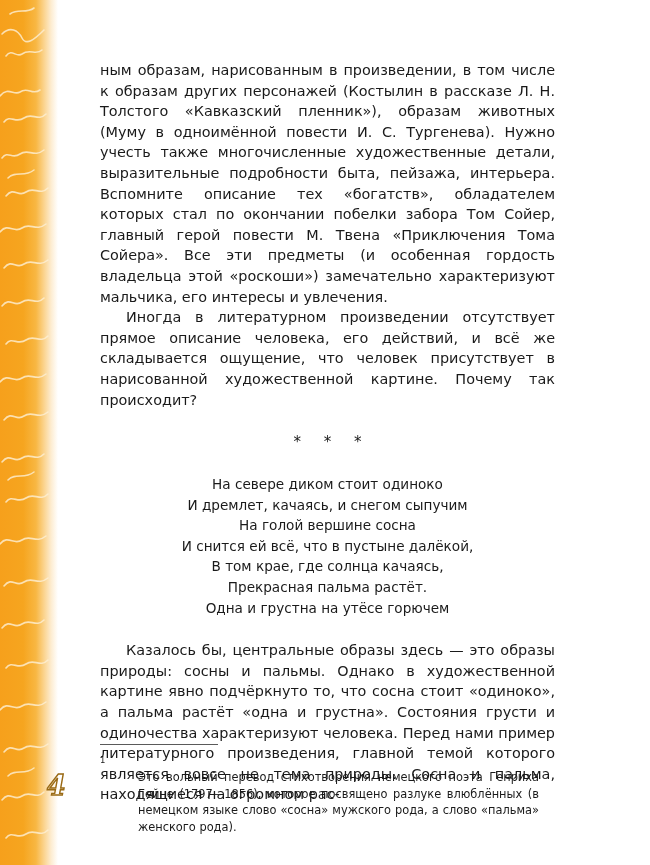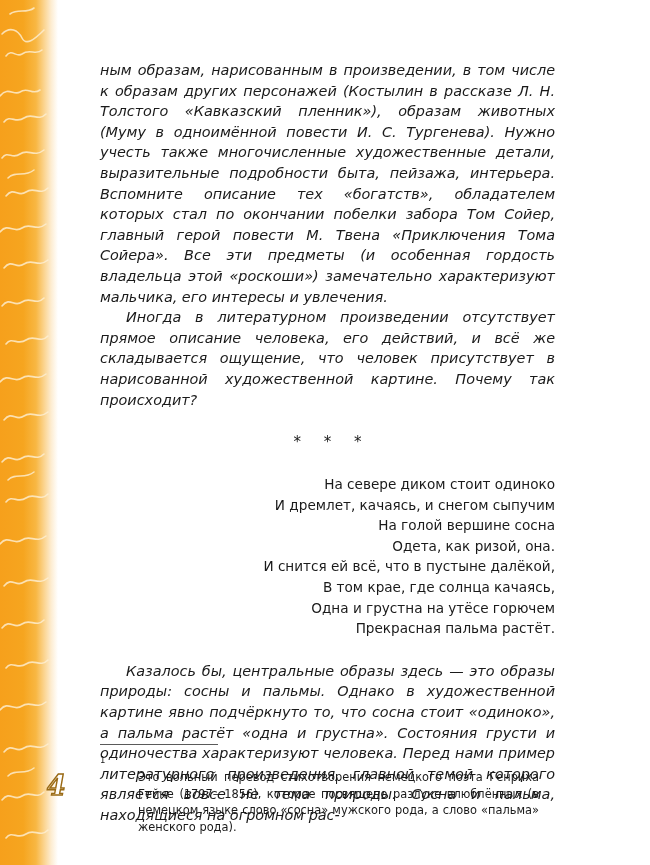--- a/index.html
+++ b/index.html
@@ -67,21 +67,20 @@
   }
   p.body-par {
     margin: 0;
     text-align: justify;
     text-justify: inter-word;
     font-size: 14.4px;
     line-height: 20.6px;
     text-indent: 26px;
     hyphens: manual;
     word-spacing: 0px;
-    font-style: italic;
   }
   p.body-par.first {
     text-indent: 0;
   }
   sup.fn-ref {
     font-size: 9px;
     vertical-align: super;
     line-height: 0;
   }
 
@@ -98,21 +97,20 @@
     padding-left: 9px;
   }
   .stanza {
     font-size: 13.6px;
     line-height: 20.6px;
   }
   .stanza + .stanza {
   }
   .verse {
     white-space: pre;
-    text-align: right;
   }
   .verse.indent {
     
   }
 
   
   .footnote {
     position: absolute;
     left: 100px;
     top: 744px;
@@ -190,28 +188,27 @@
   <p class="body-par">Иногда в литературном произведении отсутствует прямое описание человека, его действий, и всё же складывается ощущение, что человек присутствует в нарисованной художественной картине. Почему так происходит?</p>
 
 
   <div class="poem">
     <div class="stars">* * *</div>
 
     <div class="stanza">
       <div class="verse">На севере диком стоит одиноко</div>
       <div class="verse">И дремлет, качаясь, и снегом сыпучим</div>
       <div class="verse indent">На голой вершине сосна</div>
-      <div class="verse indent">Одета, как ризой, она.</div>
     </div>
 
     <div class="stanza">
       <div class="verse">И снится ей всё, что в пустыне далёкой,</div>
       <div class="verse indent">В том крае, где солнца качаясь,</div>
+      <div class="verse indent">Прекрасная пальма растёт.</div>
       <div class="verse">Одна и грустна на утёсе горючем</div>
-      <div class="verse indent">Прекрасная пальма растёт.</div>
     </div>
   </div>
 
   <p class="body-par" style="margin-top:22px;">Казалось бы, центральные образы здесь — это образы природы: сосны и пальмы. Однако в художественной картине явно подчёркнуто то, что сосна стоит «одиноко», а пальма растёт «одна и грустна». Состояния грусти и одиночества характеризуют человека. Перед нами пример литературного произведения, главной темой которого является вовсе не тема природы. Сосна и пальма, находящиеся на огромном рас-</p>
 </div>
 
 <div class="footnote">
   <div class="footnote-rule"></div>
   <div class="footnote-body">
     <div class="footnote-marker">1</div>

